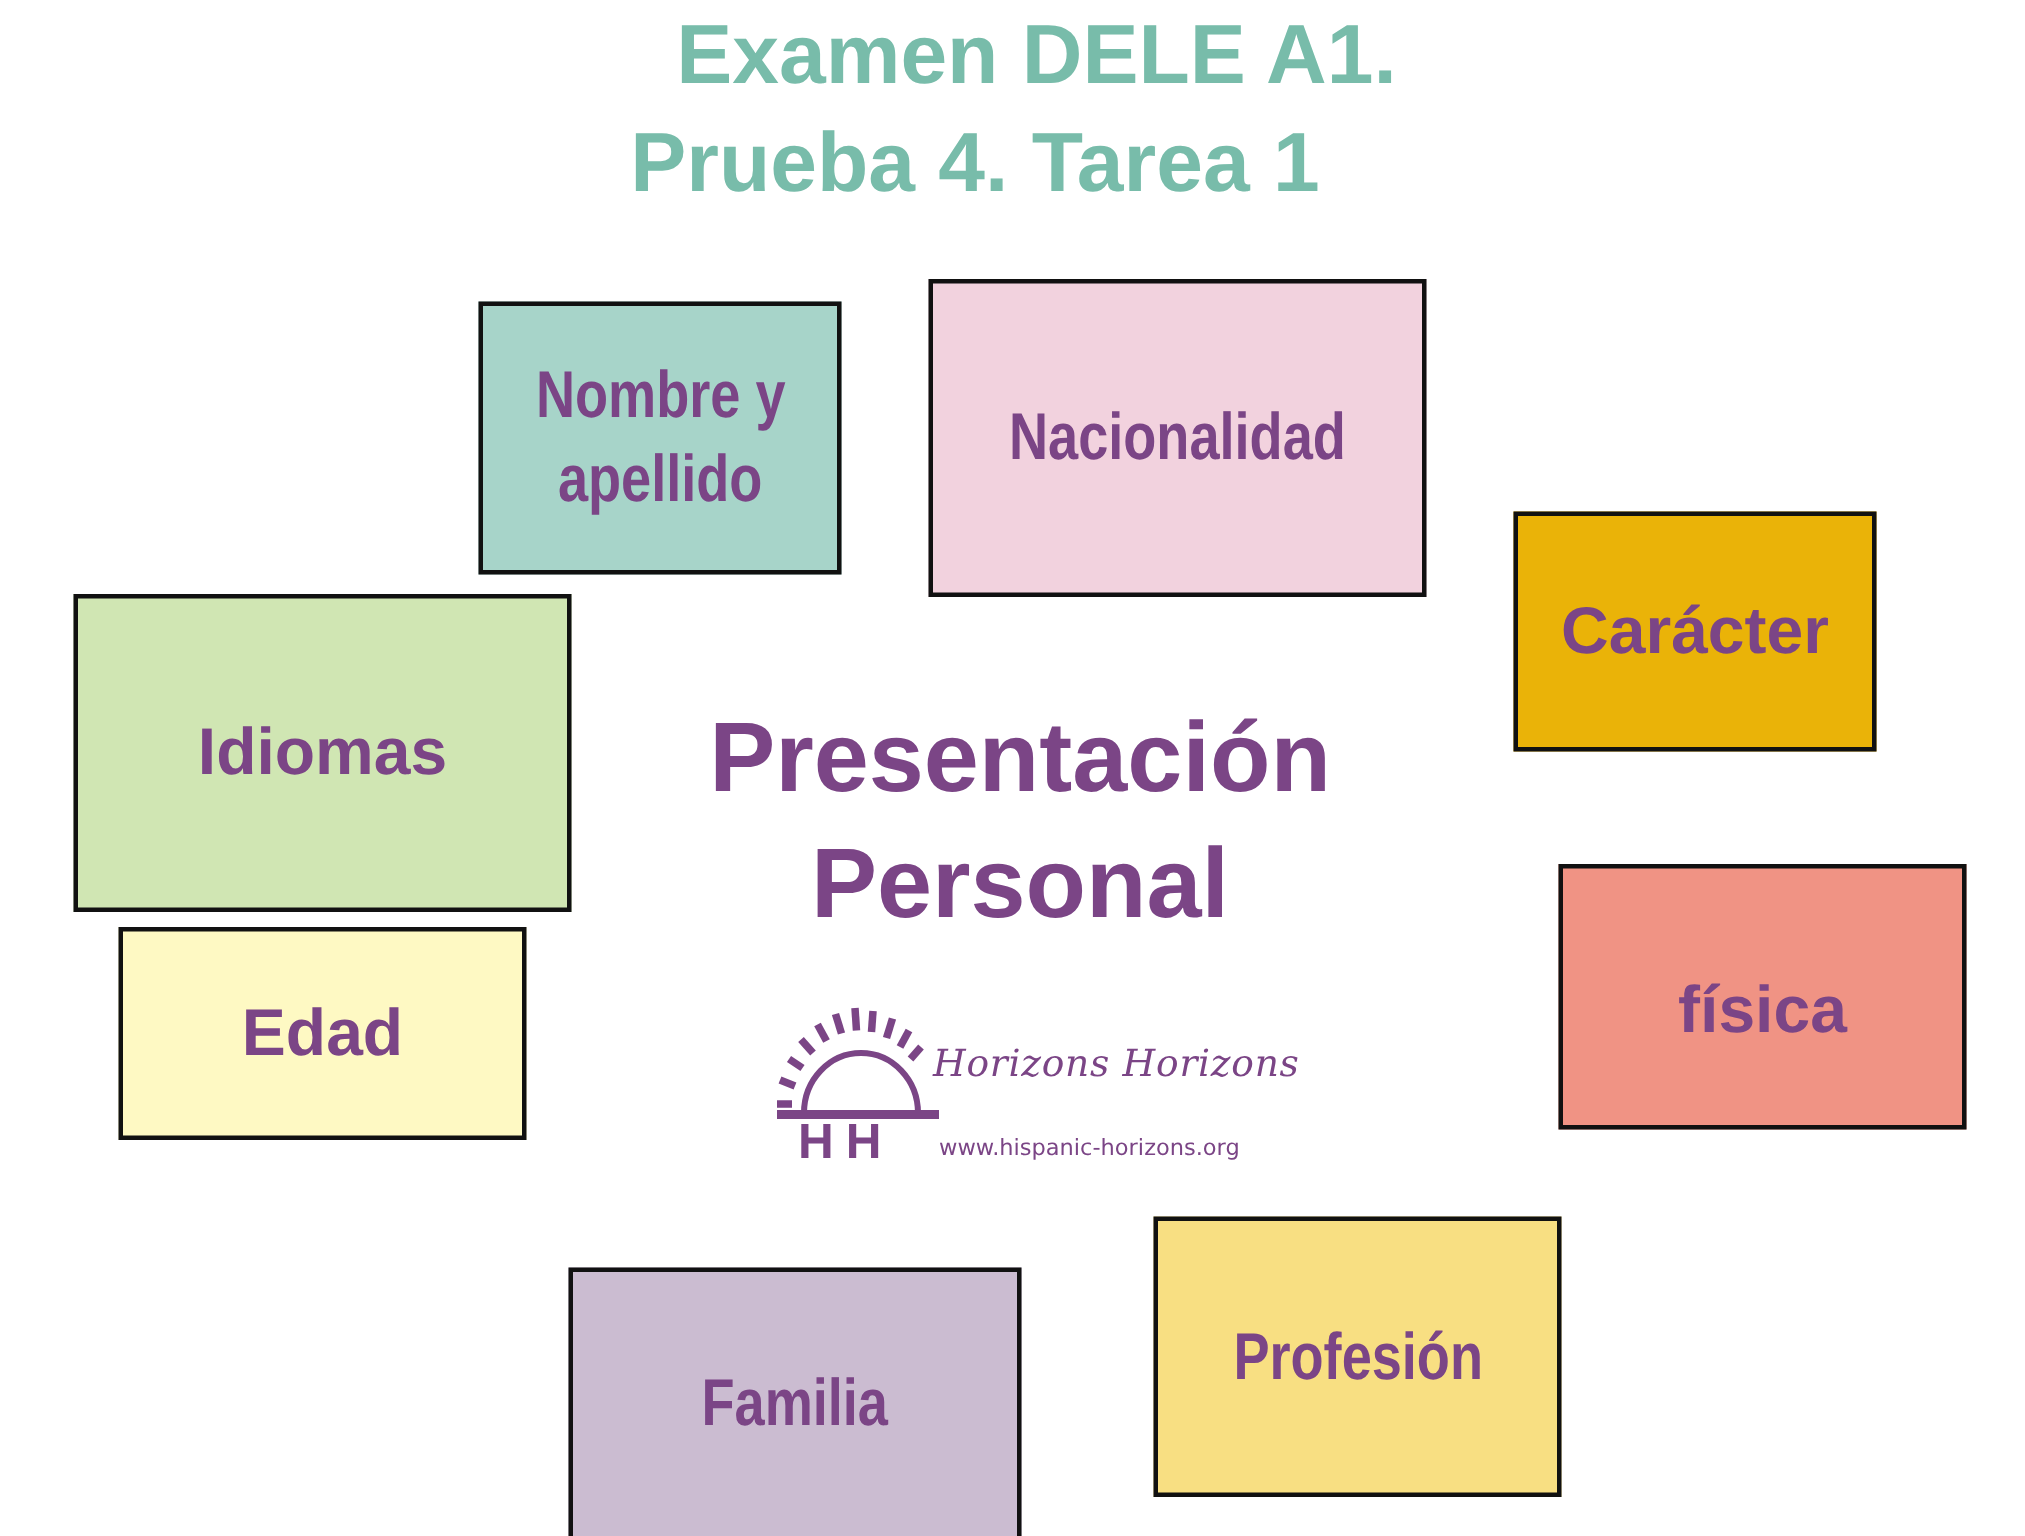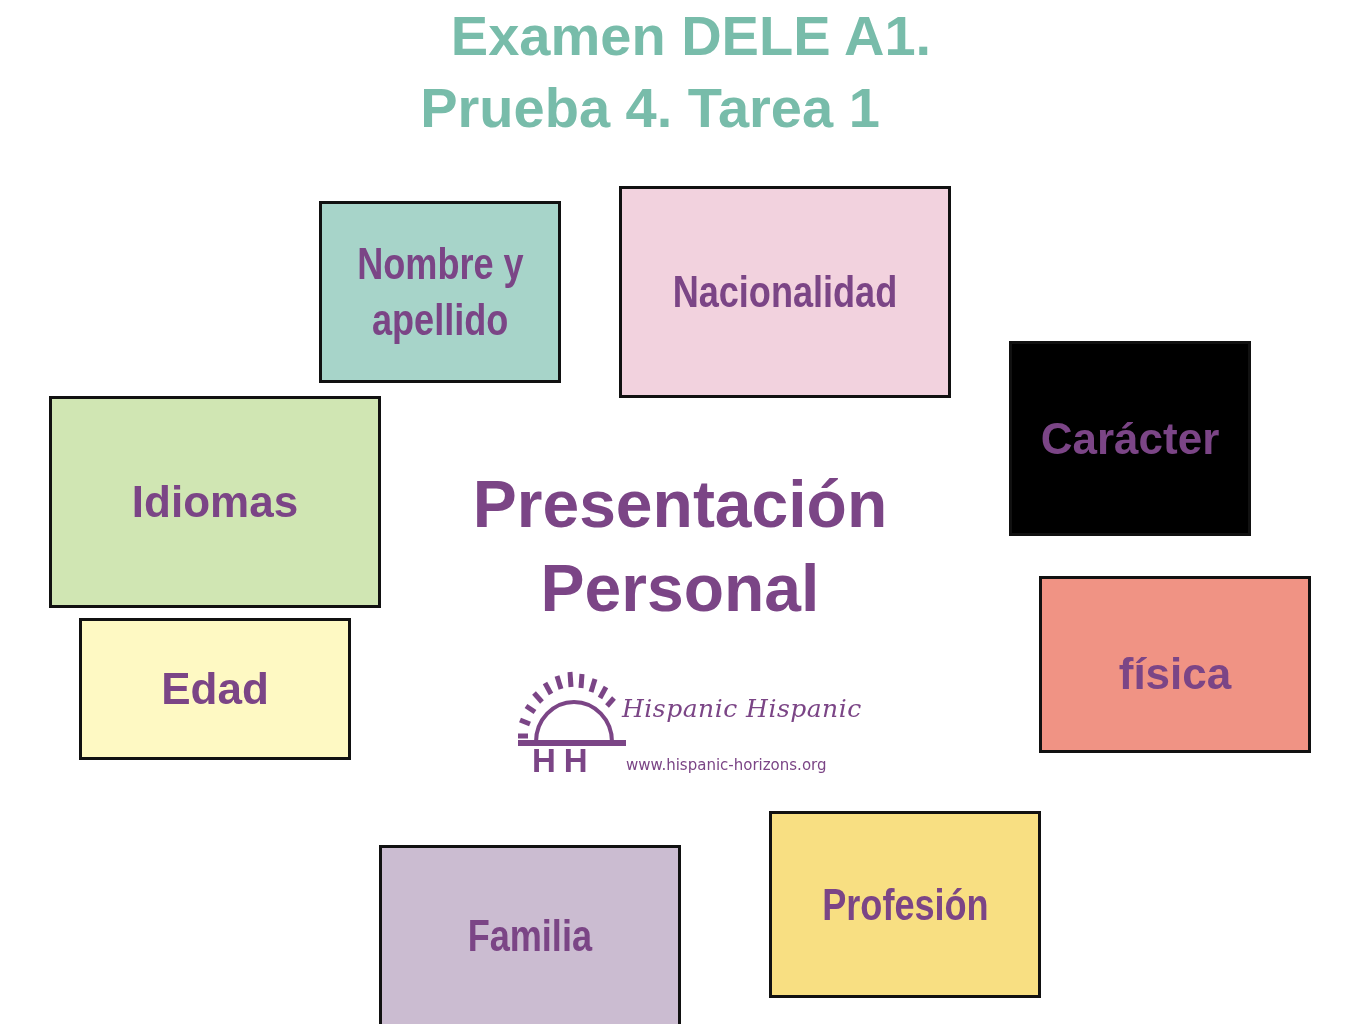--- a/index.html
+++ b/index.html
@@ -48,21 +48,21 @@
   <div>
     <div class="lbl cond">Nombre y</div><br>
     <div class="lbl cond">apellido</div>
   </div>
 </div>
 
 <div class="box" style="left:619px; top:186px; width:332px; height:212px; background:#f2d2de;">
   <div class="lbl cond">Nacionalidad</div>
 </div>
 
-<div class="box" style="left:1009px; top:341px; width:242px; height:195px; background:#000000;">
+<div class="box" style="left:1009px; top:341px; width:242px; height:160px; background:#eab308;">
   <div class="lbl">Carácter</div>
 </div>
 
 <div class="box" style="left:49px; top:396px; width:332px; height:212px; background:#d0e6b3;">
   <div class="lbl">Idiomas</div>
 </div>
 
 <div class="box" style="left:1039px; top:576px; width:272px; height:177px; background:#f09384;">
   <div>
     <br>
@@ -98,16 +98,16 @@
       <line x1="43" y1="25" x2="39" y2="12"></line>
       <line x1="53" y1="23" x2="52" y2="8"></line>
       <line x1="63" y1="24" x2="64" y2="10"></line>
       <line x1="73" y1="28" x2="77" y2="15"></line>
       <line x1="82" y1="34" x2="88" y2="23"></line>
       <line x1="89" y1="42" x2="96" y2="34"></line>
     </g>
     <path d="M18 78 A38 40 0 0 1 94 78" fill="none" stroke="#7b4586" stroke-width="4"></path>
     <rect x="0" y="76" width="108" height="6" fill="#7b4586"></rect>
   </svg>
-  <div class="logo-name">Hispanic Hispanic</div>
+  <div class="logo-name">Horizons Horizons</div>
   <div class="logo-hh">HH</div>
   <div class="logo-url">www.hispanic-horizons.org</div>
 </div>
 
 </body></html>

